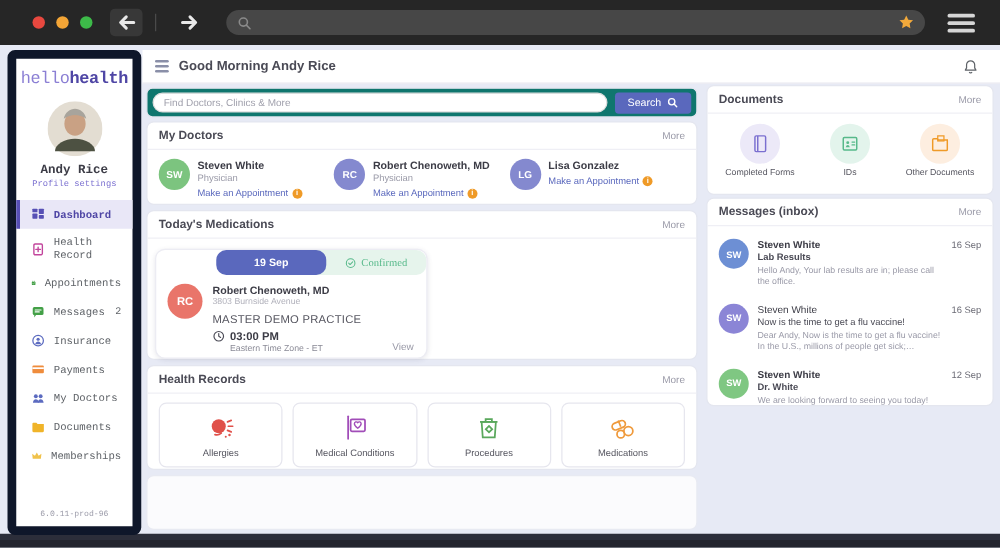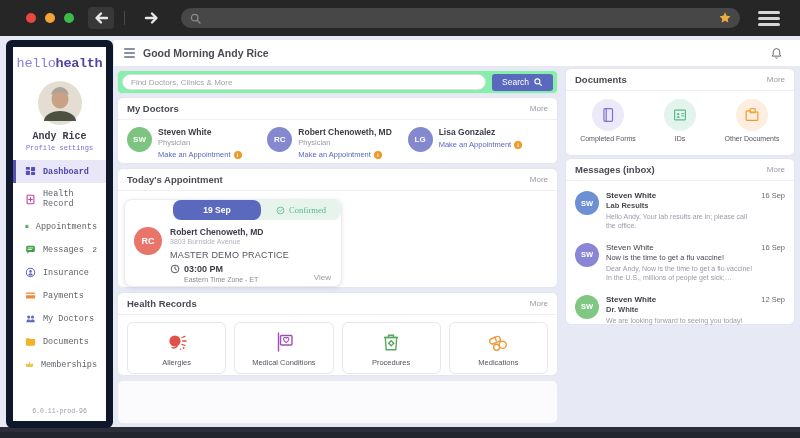--- a/index.html
+++ b/index.html
@@ -43,21 +43,21 @@
 
   
   .topbar { position:absolute; left:114px; top:4px; width:770px; height:27px; background:#fff; border-bottom:1px solid #e8e8f0; display:flex; align-items:center; padding:0 14px 0 10px; }
   .greeting { font-size:10.5px; color:#4a4a55; font-weight:bold; margin-left:8px; }
   .topbar .spacer{flex:1}
   .topbar .icons { display:flex; gap:16px; align-items:center; }
   .listicon { display:flex; flex-direction:column; gap:2px; }
   .listicon span{ width:11px; height:2px; background:#8a8fa8; border-radius:1px; }
 
   
-  .search-card { position:absolute; left:117px; top:34px; width:441px; height:24px; background:#86efac; border:1px solid #e4e6ef; border-radius:5px; display:flex; align-items:center; padding:0 4px 0 4px; gap:6px; }
+  .search-card { position:absolute; left:117px; top:34px; width:441px; height:24px; background:#0f766e; border:1px solid #e4e6ef; border-radius:5px; display:flex; align-items:center; padding:0 4px 0 4px; gap:6px; }
   .search-input { flex:1; height:16px; border:1px solid #ddd; border-radius:9px; font-size:8px; color:#555; padding:0 8px; outline:none; font-family:inherit; }
   .search-input::placeholder{ color:#a0a0ac; }
   .search-btn { height:17px; padding:0 10px; background:#5a68bd; color:#fff; border:none; border-radius:3px; font-size:8.5px; display:flex; align-items:center; gap:4px; cursor:pointer; font-family:inherit; }
 
   
   .doctors-card { position:absolute; left:117px; top:61px; width:441px; height:67px; }
   .doc-row { display:flex; padding:7px 9px 0; }
   .doc { flex:1; display:flex; gap:6px; }
   .doc-av { width:25px; height:25px; border-radius:50%; color:#fff; font-size:8px; font-weight:bold; display:flex; align-items:center; justify-content:center; flex:none; }
   .doc-name { font-size:8.5px; color:#3c3c46; font-weight:bold; }
@@ -320,21 +320,21 @@
                 <span>Make an Appointment</span>
                 <span class="info-dot">i</span>
               </div>
           </div>
         </div>
       </div>
     </section>
 
     <section class="card appt-card">
       <div class="card-head">
-        <span class="card-title">Today's Appointment</span>
+        <span class="card-title">Today's Medications</span>
         <span class="more">More</span>
       </div>
       <div class="appt-inner">
         <div class="appt-tabs">
           <div class="tab-date">19 Sep</div>
           <div class="tab-status">
             <svg width="9" height="9" viewBox="0 0 12 12">
                 <circle cx="6" cy="6" r="4.6" fill="none" stroke="#57b98a" stroke-width="1.1"></circle>
                 <path d="M3.9 6l1.5 1.5 2.8-2.9" fill="none" stroke="#57b98a" stroke-width="1.1" stroke-linecap="round" stroke-linejoin="round"></path>
               </svg>

